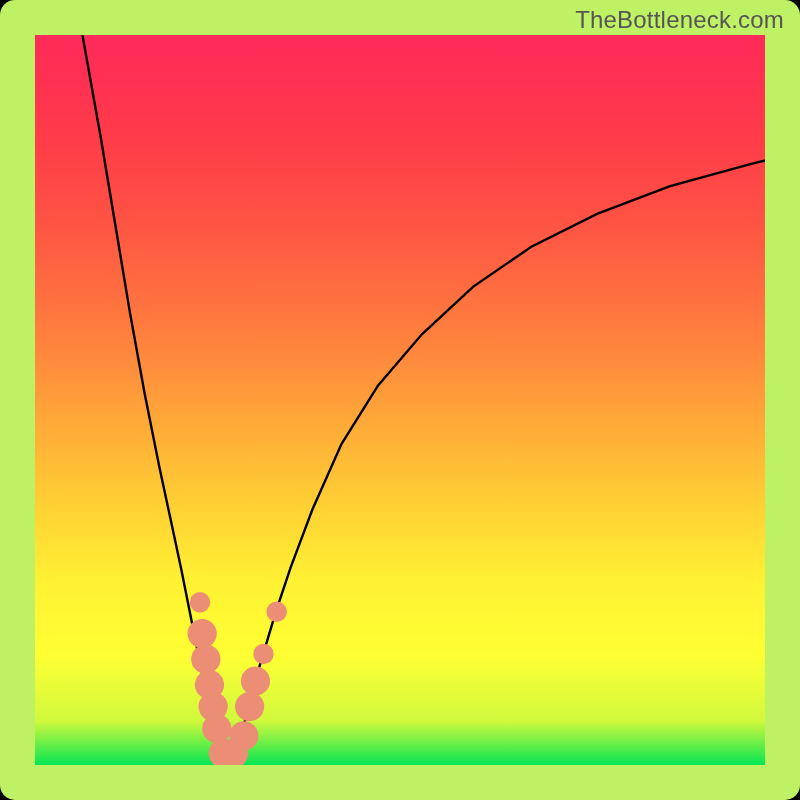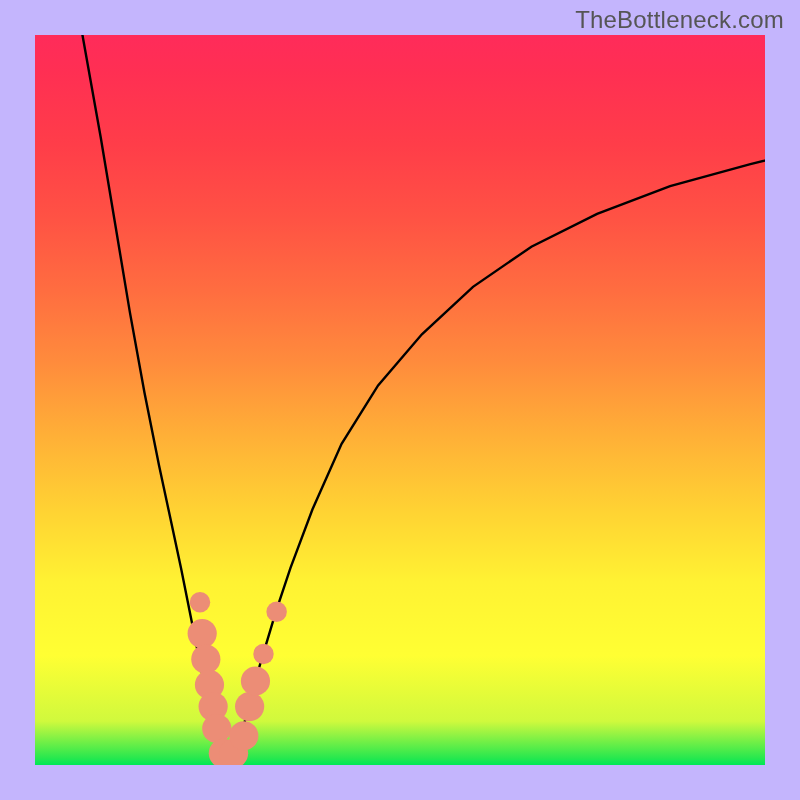--- a/index.html
+++ b/index.html
@@ -10,21 +10,22 @@
     overflow: hidden;
     background: #000;
     font-family: Arial, Helvetica, sans-serif;
   }
   .frame {
     position: absolute;
     left: 0;
     top: 0;
     width: 800px;
     height: 800px;
-    background: #c4b5fd;
+    background: #bef264;
+    border-radius: 15px;
   }
   .plot-area {
     position: absolute;
     left: 35px;
     top: 35px;
     width: 730px;
     height: 730px;
     overflow: hidden;
     
     background: linear-gradient(to top,

